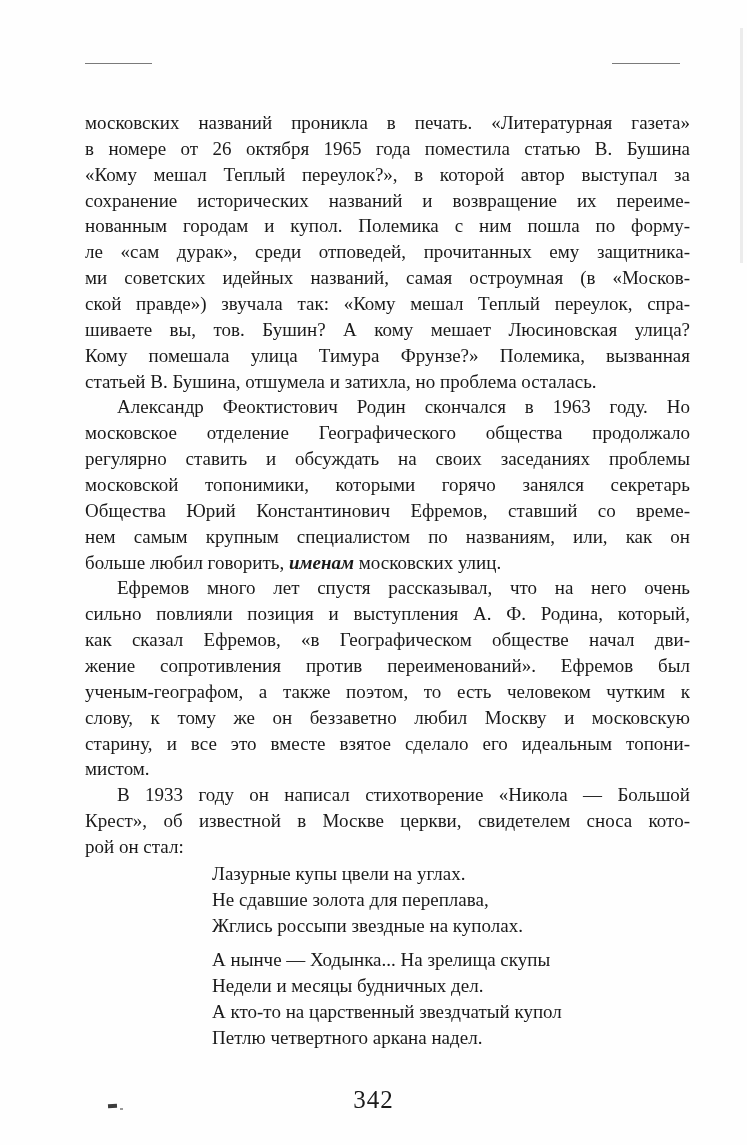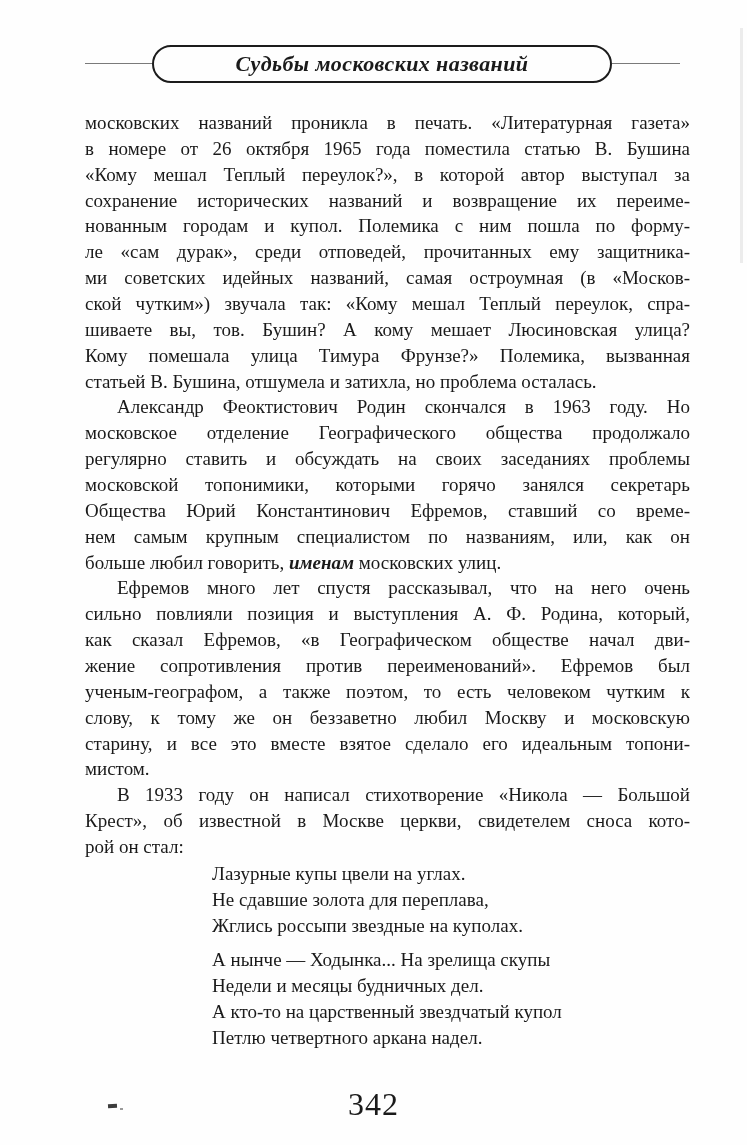--- a/index.html
+++ b/index.html
@@ -36,49 +36,46 @@
   .em{font-style:italic;font-weight:bold;}
   
   .poem{
     position:absolute;left:212px;top:861px;
     font-size:19px;line-height:26px;
   }
   .stanza2{margin-top:8px;}
   
   .folio{
     position:absolute;left:0;top:1086px;width:747px;
-    text-align:center;font-size:32px;letter-spacing:1px;
+    text-align:center;font-size:25px;letter-spacing:1px;
   }
   
   .speck{position:absolute;left:108px;top:1104px;width:9px;height:4px;background:#3c3c3c;transform:rotate(-3deg);}
   .speck2{position:absolute;left:120px;top:1108px;width:3px;height:2px;background:#9a9a9a;}
   .edge-streak{position:absolute;left:740px;top:28px;width:3px;height:235px;background:#ececec;}
 </style>
 </head>
 <body>
 
 <div class="page">
 
   <div class="head-rule rule-left"></div>
-  <div class="head-pill">
-    <span class="head-title">Судьбы московских названий</span>
-  </div>
   <div class="head-rule rule-right"></div>
 
   <div class="bodytext">
 
     <div>
       <div class="ln">московских названий проникла в печать. «Литературная газета»</div>
       <div class="ln">в номере от 26 октября 1965 года поместила статью В. Бушина</div>
       <div class="ln">«Кому мешал Теплый переулок?», в которой автор выступал за</div>
       <div class="ln">сохранение исторических названий и возвращение их переиме-</div>
       <div class="ln">нованным городам и купол. Полемика с ним пошла по форму-</div>
       <div class="ln">ле «сам дурак», среди отповедей, прочитанных ему защитника-</div>
       <div class="ln">ми советских идейных названий, самая остроумная (в «Москов-</div>
-      <div class="ln">ской чутким») звучала так: «Кому мешал Теплый переулок, спра-</div>
+      <div class="ln">ской правде») звучала так: «Кому мешал Теплый переулок, спра-</div>
       <div class="ln">шиваете вы, тов. Бушин? А кому мешает Люсиновская улица?</div>
       <div class="ln">Кому помешала улица Тимура Фрунзе?» Полемика, вызванная</div>
       <div class="ln last">статьей В. Бушина, отшумела и затихла, но проблема осталась.</div>
     </div>
 
     <div>
       <div class="ln ind">Александр Феоктистович Родин скончался в 1963 году. Но</div>
       <div class="ln">московское отделение Географического общества продолжало</div>
       <div class="ln">регулярно ставить и обсуждать на своих заседаниях проблемы</div>
       <div class="ln">московской топонимики, которыми горячо занялся секретарь</div>

